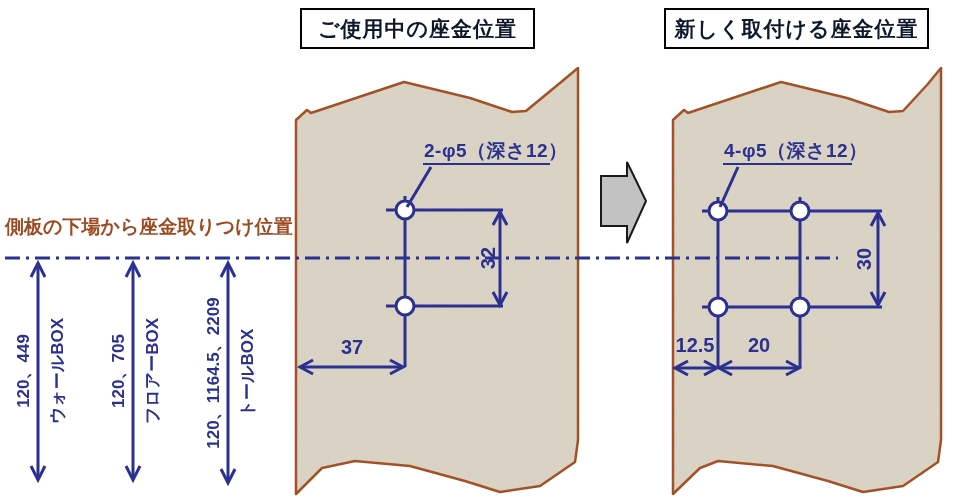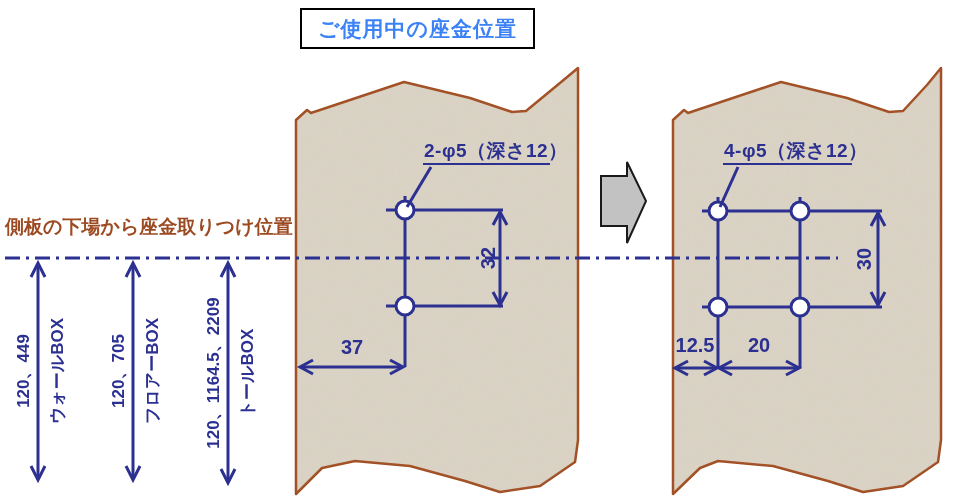--- a/index.html
+++ b/index.html
@@ -3,21 +3,21 @@
 <meta charset="utf-8">
 <style>
   html,body{margin:0;padding:0;background:#fff;}
   #stage{
     position:relative;width:960px;height:497px;background:#ffffff;
     font-family:"Liberation Sans","DejaVu Sans",sans-serif;overflow:hidden;
   }
   .title-box{
     position:absolute;top:8px;height:37px;background:#fff;border:2px solid #000;
     display:flex;align-items:center;justify-content:center;
-    font-size:21px;font-weight:bold;color:#3b82f6;letter-spacing:1px;white-space:nowrap;
+    font-size:21px;font-weight:bold;color:#0f172a;letter-spacing:1px;white-space:nowrap;
   }
   #title-current{left:300px;width:231px;}
   #title-new{left:664px;width:261px;}
   #side-note{
     position:absolute;left:5px;top:217px;width:296px;
     font-size:19px;line-height:20px;color:#9c4a22;font-weight:700;
   }
   svg text{font-family:"Liberation Sans","DejaVu Sans",sans-serif;}
   .blue-line{stroke:#2b3091;stroke-width:3;fill:none;}
   .chev{stroke:#2b3091;stroke-width:3;fill:none;}
@@ -141,17 +141,18 @@
         <line x1="719" y1="368" x2="799" y2="368" class="blue-line"></line>
         <polyline points="732,361 719,368 732,375" class="chev"></polyline>
         <polyline points="786,361 799,368 786,375" class="chev"></polyline>
         <text x="759" y="352" text-anchor="middle" class="blue-num">20</text>
       </g>
     </g>
   </svg>
 
   
   <div class="title-box" id="title-current">ご使用中の座金位置</div>
+  <div class="title-box" id="title-new">新しく取付ける座金位置</div>
 
   
   <div id="side-note">側板の下場から座金取りつけ位置</div>
 
 </div>
 
 </body></html>

